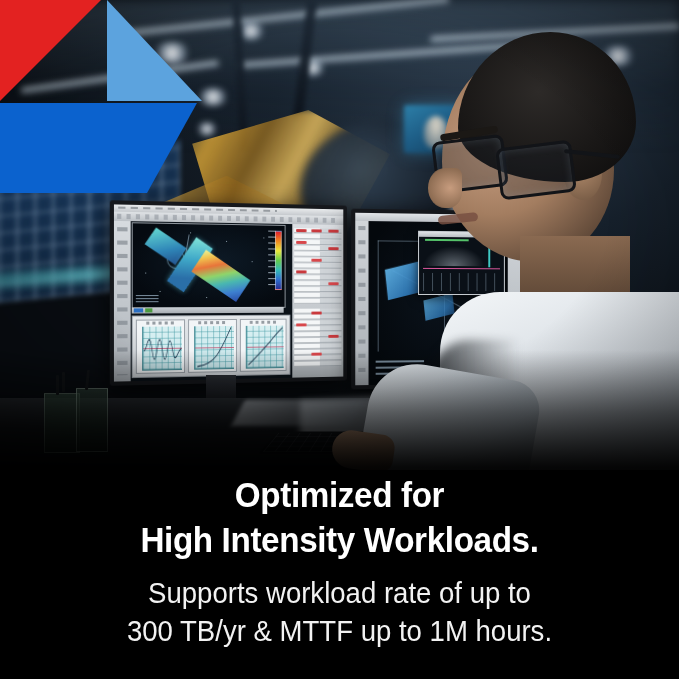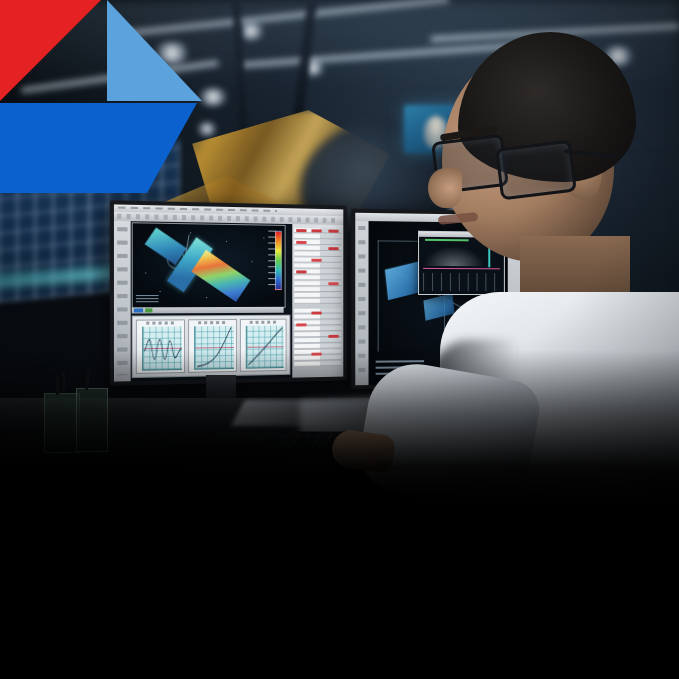--- a/index.html
+++ b/index.html
@@ -791,14 +791,20 @@
   </div>
 
   <div class="logo">
     <svg width="210" height="200" viewBox="0 0 210 200" xmlns="http://www.w3.org/2000/svg">
       <polygon points="0,0 101,0 0,101" fill="#E32221"></polygon>
       <polygon points="107,0 107,101 202,101" fill="#5CA3DE"></polygon>
       <polygon points="0,103 197,103 147,193 0,193" fill="#0B62CE"></polygon>
     </svg>
   </div>
 
+  <div class="textblock">
+    <div class="headline">Optimized for</div>
+    <div class="headline">High Intensity Workloads.</div>
+    <div class="subline">Supports workload rate of up to</div>
+    <div class="subline" style="padding-top:0;">300 TB/yr &amp; MTTF up to 1M hours.</div>
+  </div>
 
 </div>
 
 </body></html>

